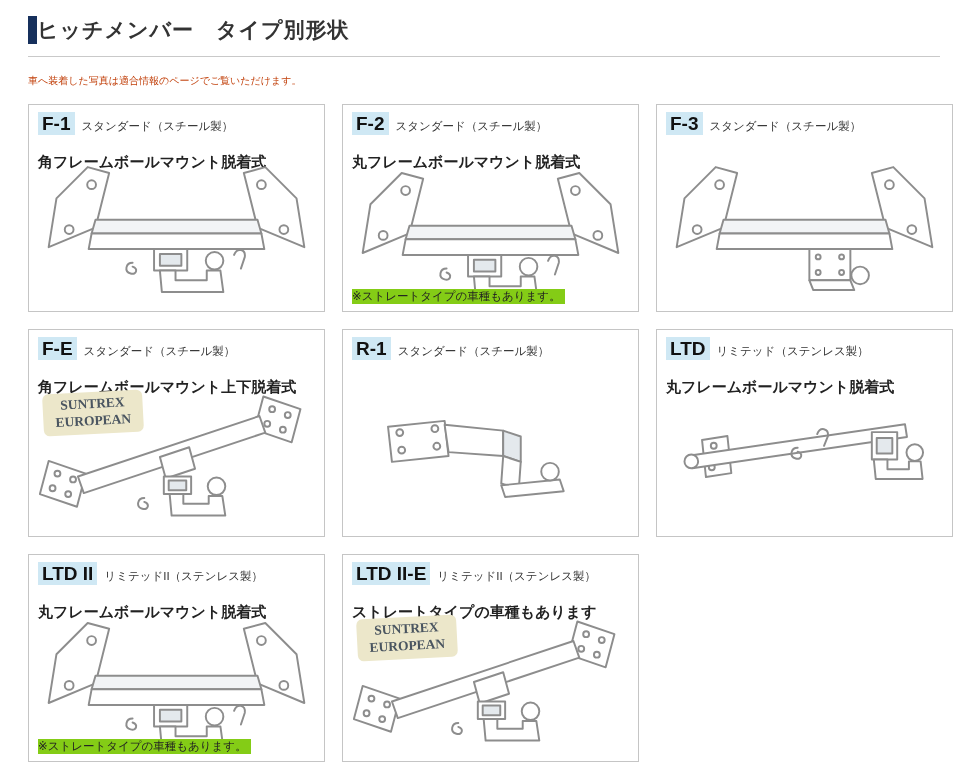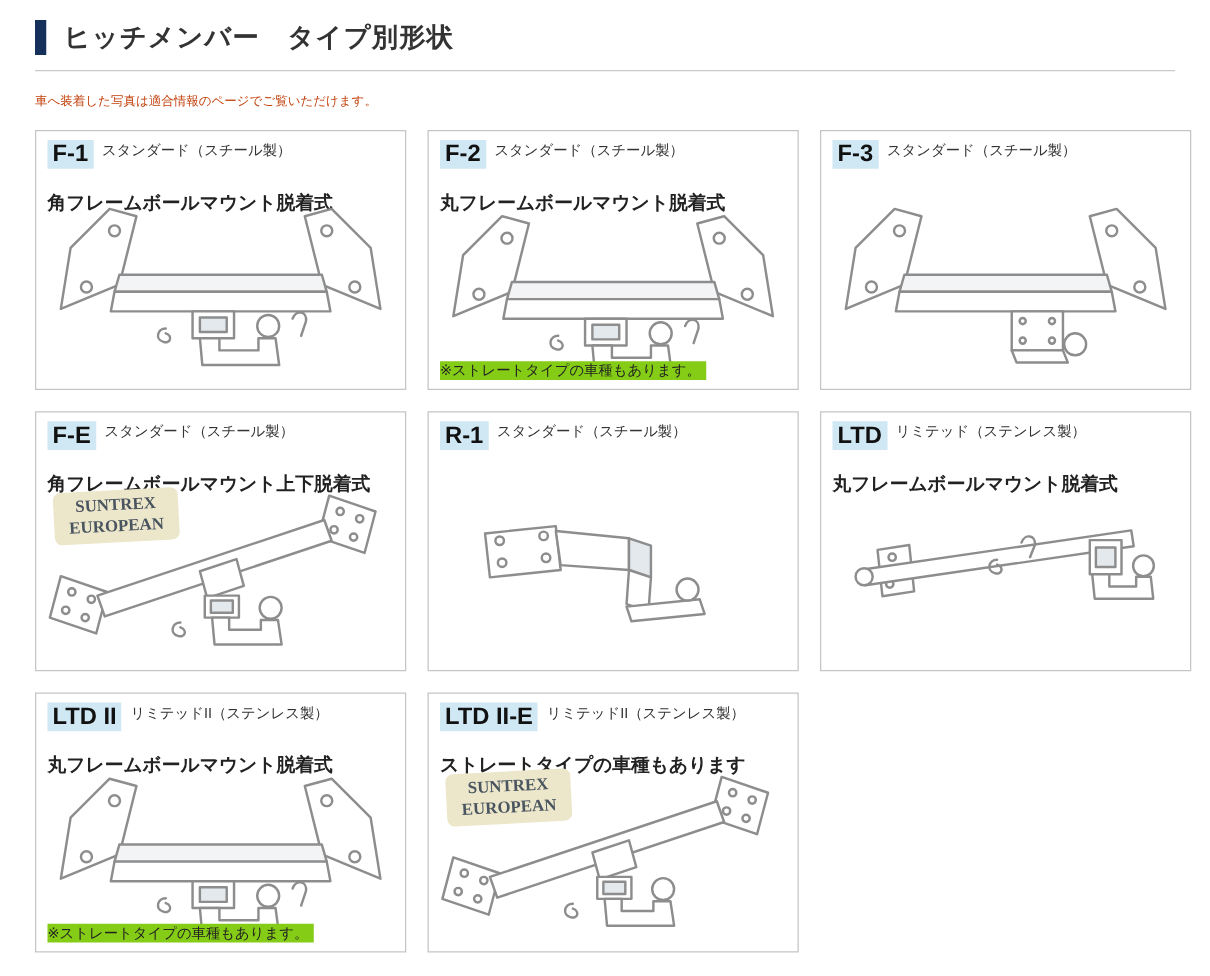--- a/index.html
+++ b/index.html
@@ -7,21 +7,21 @@
   body {
     font-family: "Liberation Sans", "DejaVu Sans", sans-serif;
     color:#333333;
     width:968px;
   }
   .page { width:968px; height:781px; position:relative; background:#fff; }
 
   
   .header { padding:16px 28px 0 28px; }
   .header-inner {
-    display:flex; align-items:flex-end; gap:14px;
+    display:flex; align-items:flex-end; gap:0;
     padding-bottom:12px; border-bottom:1px solid #c9c9c9;
   }
   .accent-bar { width:9px; height:28px; background:#16305c; flex:0 0 auto; }
   .page-title { font-size:21px; font-weight:bold; color:#333; letter-spacing:1px; }
 
   .intro-note { font-size:10px; color:#c2410c; padding:17px 28px 16px 28px;font-family:Liberation Mono, monospace; }
 
   
   .grid {
     display:grid;
@@ -30,21 +30,21 @@
     padding:0 28px;
   }
   .card {
     position:relative;
     width:297px; height:208px;
     border:1px solid #c5c5c5;
     background:#fff;
     padding:7px 9px;
     overflow:hidden;
   }
-  .card-head { display:flex; align-items:center; gap:7px; line-height:1; }
+  .card-head { display:flex; align-items:flex-end; gap:7px; line-height:1; }
   .code {
     background:#cfe8f4;
     font-weight:bold;
     font-size:19px;
     padding:2px 4px;
     white-space:nowrap;
     color:#111;
   }
   .grade { font-size:11.5px; color:#333; padding-bottom:3px; white-space:nowrap; }
   .desc { font-size:15px; font-weight:bold; color:#222; margin-top:18px; white-space:nowrap; }

